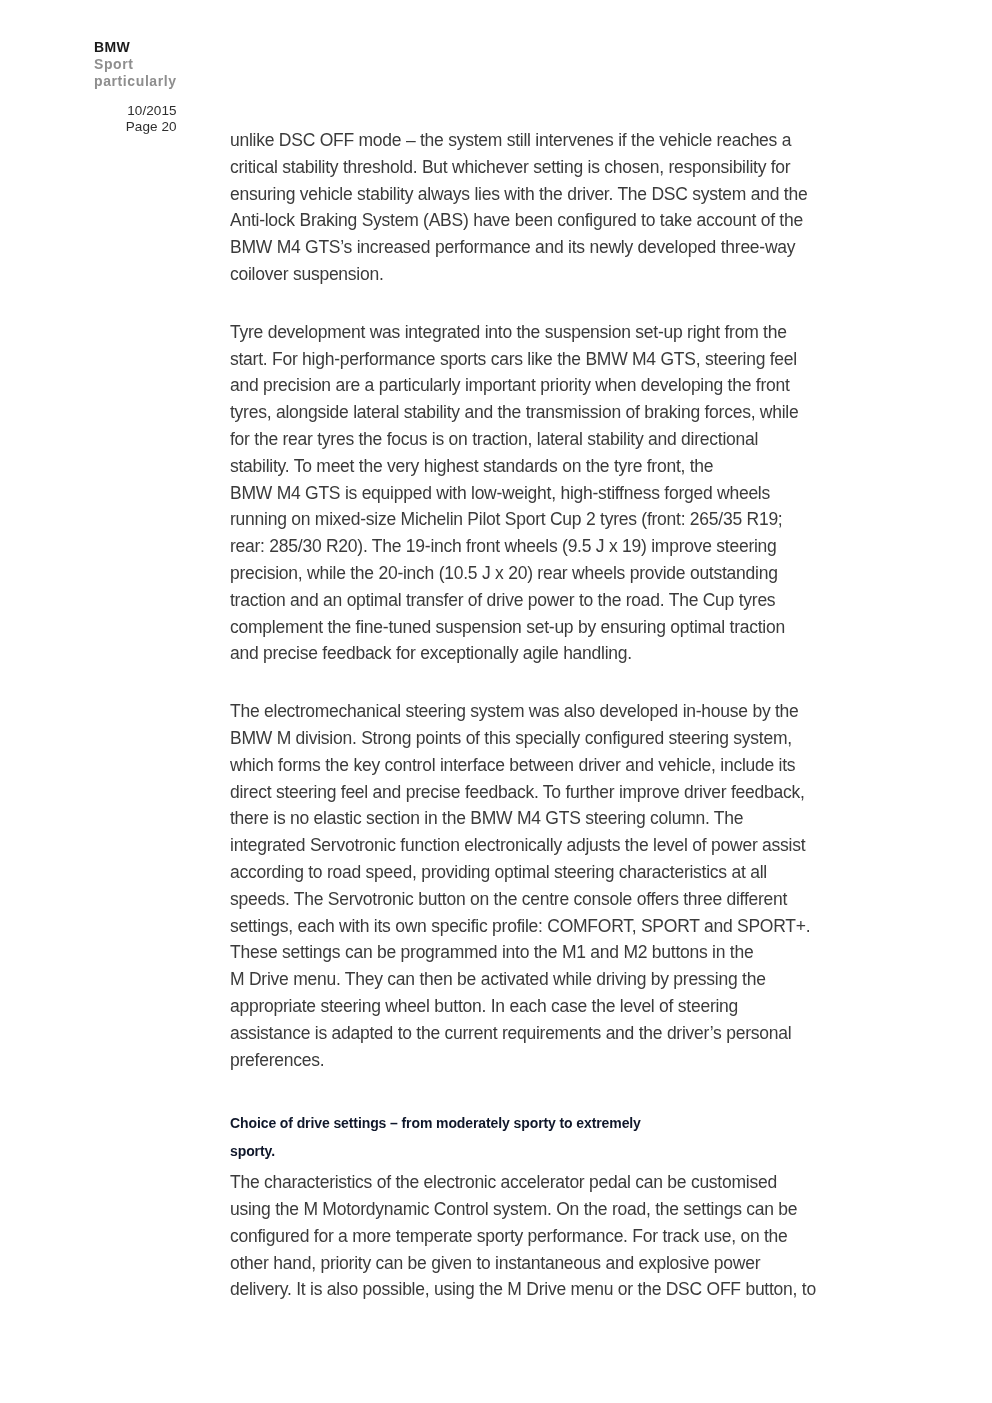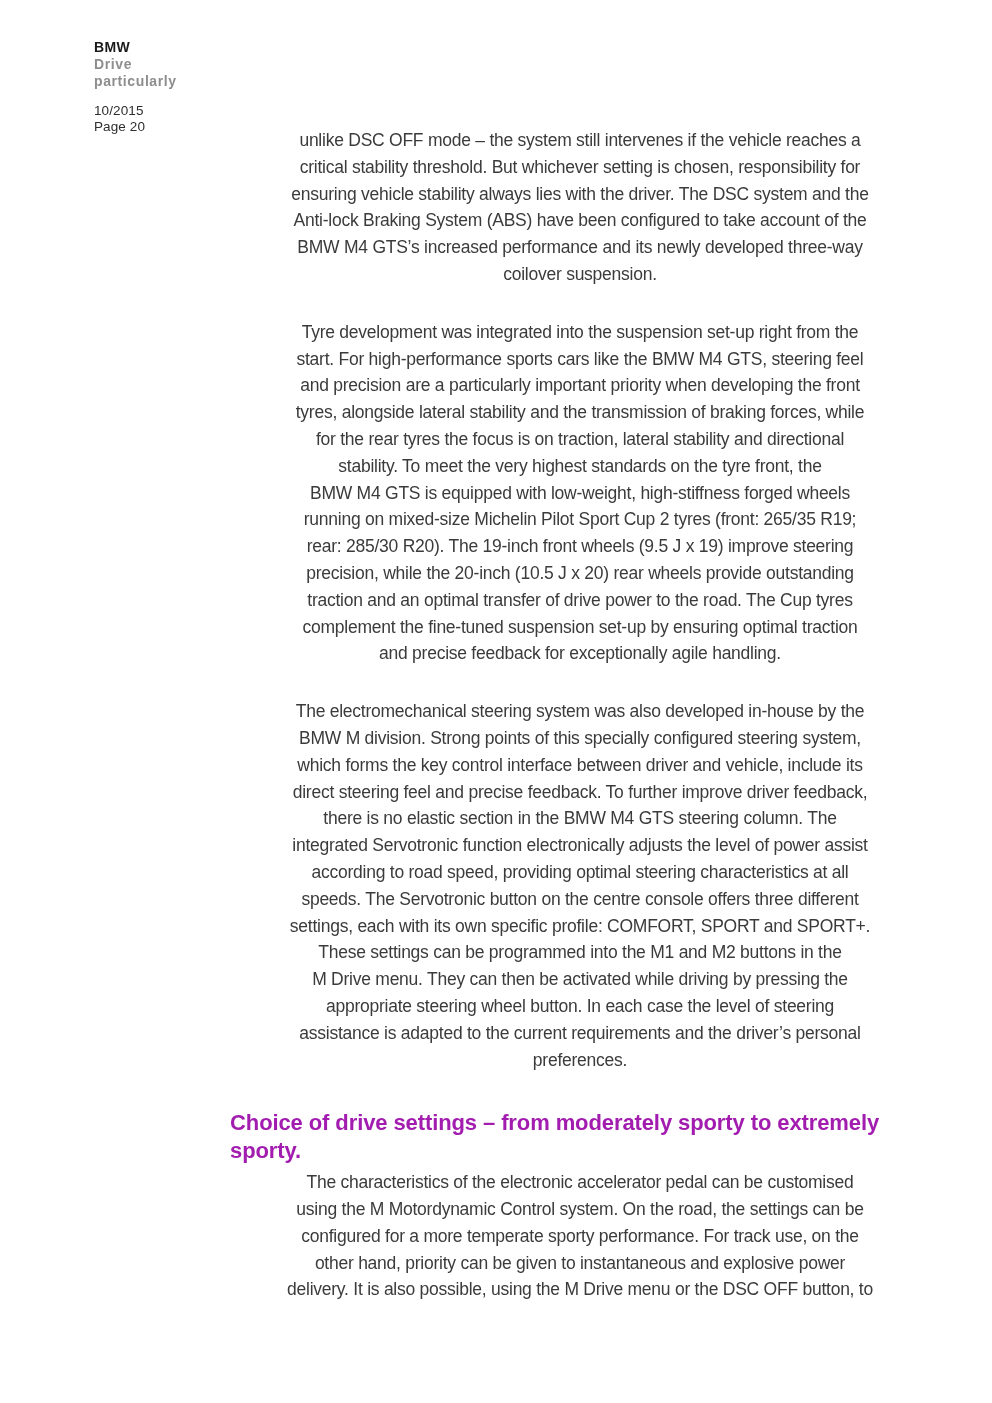--- a/index.html
+++ b/index.html
@@ -36,58 +36,58 @@
   }
   .meta {
     margin-top: 13px;
   }
   .meta-line {
     font-size: 13.5px;
     font-weight: normal;
     color: #2e2e2e;
     letter-spacing: 0.1px;
     line-height: 15.5px;
+    text-align: right;
   }
   .content {
     position: absolute;
     left: 230px;
     top: 127px;
     width: 700px;
     color: #3b3b3b;
   }
   .body-paragraph {
     margin: 0 0 31px 0;
     font-size: 17.5px;
     line-height: 26.8px;
     letter-spacing: -0.25px;
     white-space: pre-line;
-    text-align: center;
   }
   .section-heading {
     margin: 36px 0 4px 0;
-    font-size: 22px;
+    font-size: 14px;
     font-weight: bold;
-    color: #a21caf;
+    color: #0f172a;
     line-height: 28px;
     letter-spacing: -0.1px;
     white-space: pre-line;
   }
   .body-paragraph.last {
     margin-bottom: 4px;
   }
 </style>
 </head>
 <body>
 
 <div class="page">
 
   <header class="masthead">
     <div class="brand">BMW</div>
     <div>
-      <div class="pub-line">Drive</div>
+      <div class="pub-line">Sport</div>
       <div class="pub-line">particularly</div>
     </div>
     <div class="meta">
       <div class="meta-line">10/2015</div>
       <div class="meta-line">Page 20</div>
     </div>
   </header>
 
   <main class="content">
     <p class="body-paragraph">unlike DSC OFF mode – the system still intervenes if the vehicle reaches a

